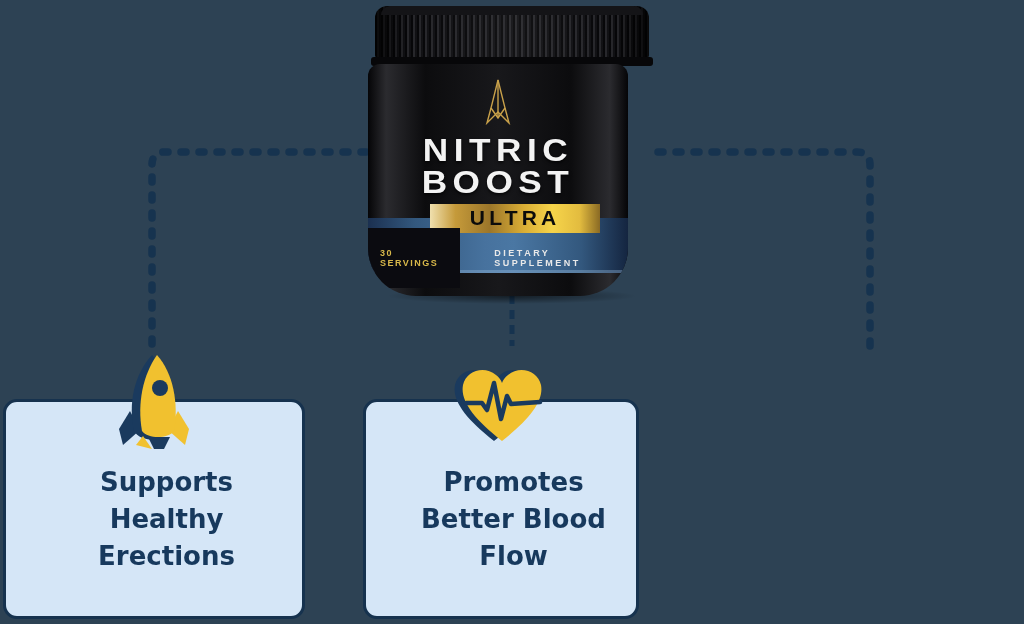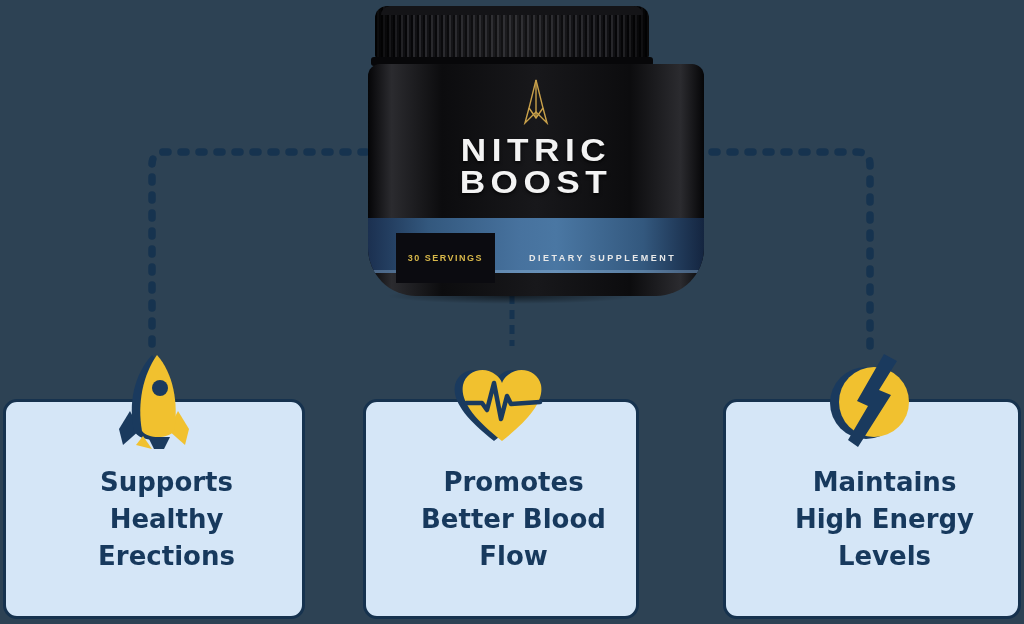--- a/index.html
+++ b/index.html
@@ -16,21 +16,21 @@
   .jar{position:absolute;left:0;top:0;z-index:2;}
   .jar-lid{position:absolute;left:375px;top:6px;width:274px;height:52px;
     border-radius:12px 12px 3px 3px;
     background:
       linear-gradient(90deg,rgba(0,0,0,.75),rgba(0,0,0,0) 12%,rgba(255,255,255,.05) 50%,rgba(0,0,0,0) 88%,rgba(0,0,0,.75)),
       repeating-linear-gradient(90deg,#060608 0 2px,#26262a 2px 4px,#101013 4px 6px);}
   .jar-lid::before{content:"";position:absolute;left:6px;top:0;right:6px;height:9px;
     background:#141417;border-radius:10px 10px 0 0;}
   .jar-lid-rim{position:absolute;left:371px;top:57px;width:282px;height:9px;background:#070709;
     border-radius:3px;}
-  .jar-body{position:absolute;left:368px;top:64px;width:336px;height:232px;
+  .jar-body{position:absolute;left:368px;top:64px;width:260px;height:232px;
     border-radius:12px 12px 48px 48px;overflow:hidden;
     background:linear-gradient(90deg,#050507,#2b2b2f 7%,#0c0c0e 22%,#18181b 50%,#0c0c0e 78%,#2b2b2f 93%,#050507);}
   .jar-shadow{position:absolute;left:386px;top:288px;width:252px;height:16px;
     background:radial-gradient(ellipse at center,rgba(0,0,0,.55),rgba(0,0,0,0) 70%);}
   .jar-logo{position:absolute;left:50%;top:15px;transform:translateX(-50%);}
   .brand1,.brand2{position:absolute;width:100%;text-align:center;color:#f3f3f3;
     font-weight:bold;font-size:32px;letter-spacing:5px;transform:scaleX(1.1);
     text-shadow:0 2px 3px rgba(0,0,0,.7);}
   .brand1{top:68px;}
   .brand2{top:100px;}
@@ -81,20 +81,23 @@
       <svg class="jar-logo" width="28" height="48" viewBox="0 0 28 48">
         <g fill="none" stroke="#c9a14a" stroke-width="1.4" stroke-linejoin="miter">
           <path d="M14 1 L21 29 L14 39 L7 29 Z"></path>
           <path d="M14 1 L14 39"></path>
           <path d="M7 29 L3 44 L14 33 L25 44 L21 29"></path>
         </g>
       </svg>
       <div class="brand1">NITRIC</div>
       <div class="brand2">BOOST</div>
       <div class="blue-band"></div>
+      <div class="ultra-band">
+        <span>ULTRA</span>
+      </div>
       <div class="info-row">
         <span class="servings-pill">30 SERVINGS</span>
         <span class="supp-label">DIETARY SUPPLEMENT</span>
       </div>
     </div>
   </div>
 
   <div class="card card-left">
     <svg class="benefit-icon icon-rocket" width="78" height="96" viewBox="0 0 78 96">
       <path d="M15 58 L4 76 L8 92 L25 77 Z" fill="#1a3a5e"></path>
@@ -114,24 +117,14 @@
     <svg class="benefit-icon icon-heart" width="102" height="94" viewBox="0 0 102 94">
       <path d="M44 88 C16 66 2 48 5 32 C8 18 26 12 38 22 C41 24 43 27 44 30 C45 27 47 24 50 22 C62 12 80 18 83 32 C86 48 72 66 44 88 Z" fill="#1a3a5e"></path>
       <path d="M52 88 C24 66 10 48 13 32 C16 18 34 12 46 22 C49 24 51 27 52 30 C53 27 55 24 58 22 C70 12 88 18 91 32 C94 48 80 66 52 88 Z" fill="#f1c12f"></path>
       <polyline points="16,50 32,50 37,57 44,30 51,66 57,43 61,51 90,49" fill="none" stroke="#1a3a5e" stroke-width="4.5" stroke-linecap="round" stroke-linejoin="round"></polyline>
     </svg>
     <div class="card-label">Promotes
 Better Blood
 Flow</div>
   </div>
 
-  <div class="card card-right">
-    <svg class="benefit-icon icon-bolt" width="92" height="96" viewBox="0 0 92 96">
-      <circle cx="40" cy="51" r="36" fill="#1a3a5e"></circle>
-      <circle cx="48" cy="50" r="35" fill="#f1c12f"></circle>
-      <path d="M58 2 L71 9 L53 38 L65 43 L32 95 L22 88 L42 54 L31 49 Z" fill="#1a3a5e"></path>
-    </svg>
-    <div class="card-label">Maintains
-High Energy
-Levels</div>
-  </div>
 
 </div>
 
 </body></html>

